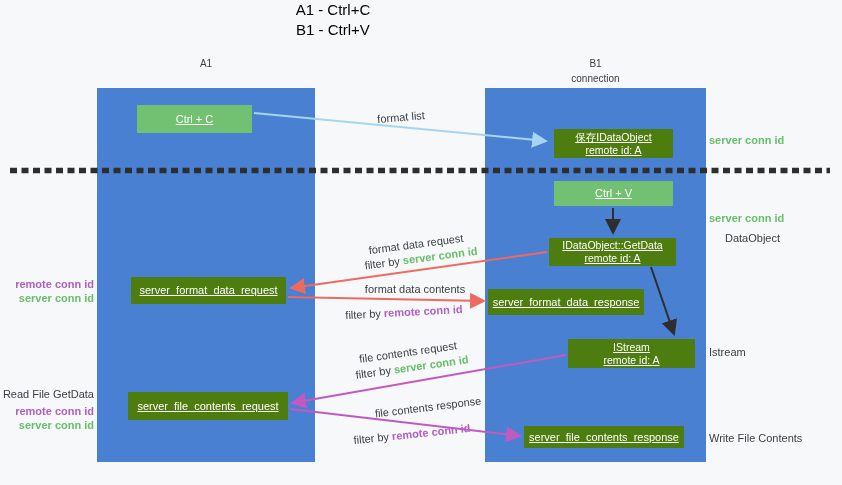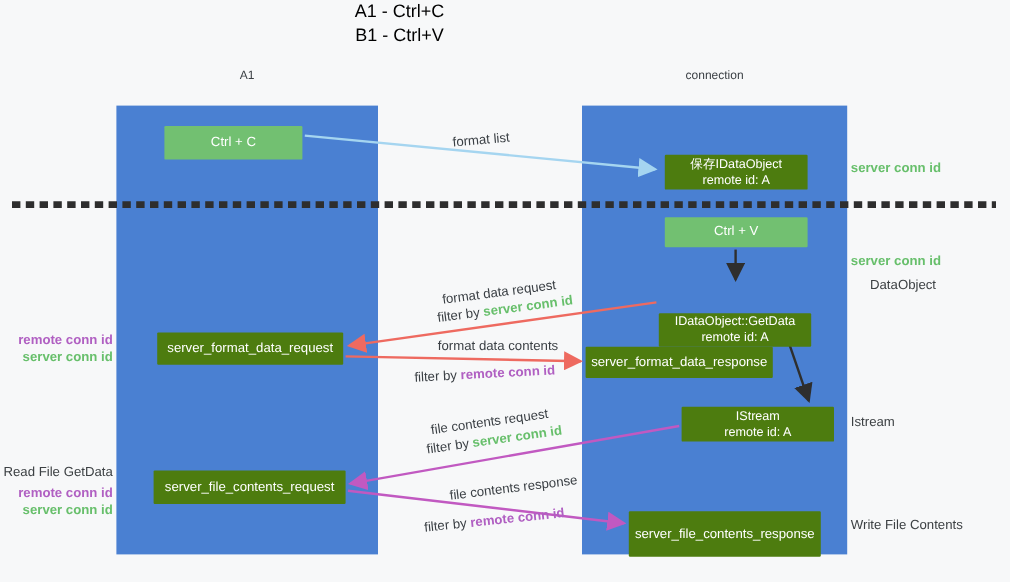--- a/index.html
+++ b/index.html
@@ -17,33 +17,33 @@
   .ll-head.a1{left:97px;width:218px;}
   .ll-head.b1{left:485px;width:221px;}
   
   .column{top:88px;height:374px;background:#4a80d2;}
   .column.a1{left:97px;width:218px;}
   .column.b1{left:485px;width:221px;}
   
   svg.layer{left:0;top:0;pointer-events:none;}
   
   .box{display:flex;flex-direction:column;align-items:center;justify-content:center;
-       color:#fff;font-size:11px;line-height:13px;text-align:left;border-radius:1px;}
+       color:#fff;font-size:11px;line-height:13px;text-align:left;border-radius:1px;text-decoration:underline;}
   .box.green{background:#72c071;}
   .box.orange{background:#4d7c0f;}
   .box.small{font-size:10.5px;}
   #bx-ctrl-c{left:137px;top:105px;width:115px;height:28px;}
   #bx-save{left:554px;top:129px;width:119px;height:29px;}
   #bx-ctrl-v{left:554px;top:181px;width:119px;height:25px;}
-  #bx-getdata{left:549px;top:238px;width:127px;height:28px;margin-top:23px;}
+  #bx-getdata{left:549px;top:238px;width:127px;height:28px;}
   #bx-fmt-req{left:131px;top:277px;width:155px;height:27px;}
   #bx-fmt-resp{left:488px;top:289px;width:156px;height:26px;}
   #bx-istream{left:568px;top:339px;width:127px;height:29px;}
   #bx-file-req{left:128px;top:392px;width:160px;height:28px;}
-  #bx-file-resp{left:524px;top:426px;width:160px;height:38px;}
+  #bx-file-resp{left:524px;top:426px;width:160px;height:22px;}
   
   .ann{font-size:11px;line-height:14px;white-space:nowrap;}
   .ann.right{left:709px;text-align:left;}
   .ann.left{width:94px;left:0;text-align:right;}
   .green-t{color:#67bf6b;font-weight:bold;}
   .purple-t{color:#b05fc2;font-weight:bold;}
   
   .mid{font-size:11px;white-space:nowrap;transform-origin:center;color:#3a3f44;}
   .mid .green-t,.mid .purple-t{font-weight:bold;}
 </style>
@@ -52,20 +52,21 @@
 
 <div class="abs title">
   <div>A1 - Ctrl+C</div>
   <div>B1 - Ctrl+V</div>
 </div>
 
 <div class="abs ll-head a1">
   <div>A1</div>
 </div>
 <div class="abs ll-head b1">
+  <div>B1</div>
   <div>connection</div>
 </div>
 
 <div class="abs column a1"></div>
 <div class="abs column b1"></div>
 
 <svg class="abs layer" width="842" height="485" viewBox="0 0 842 485">
   <defs>
     <marker id="mk-blue" markerWidth="8" markerHeight="8" refX="7" refY="4" orient="auto">
       <path d="M0,0 L8,4 L0,8 z" fill="#a5d5f0"></path>

